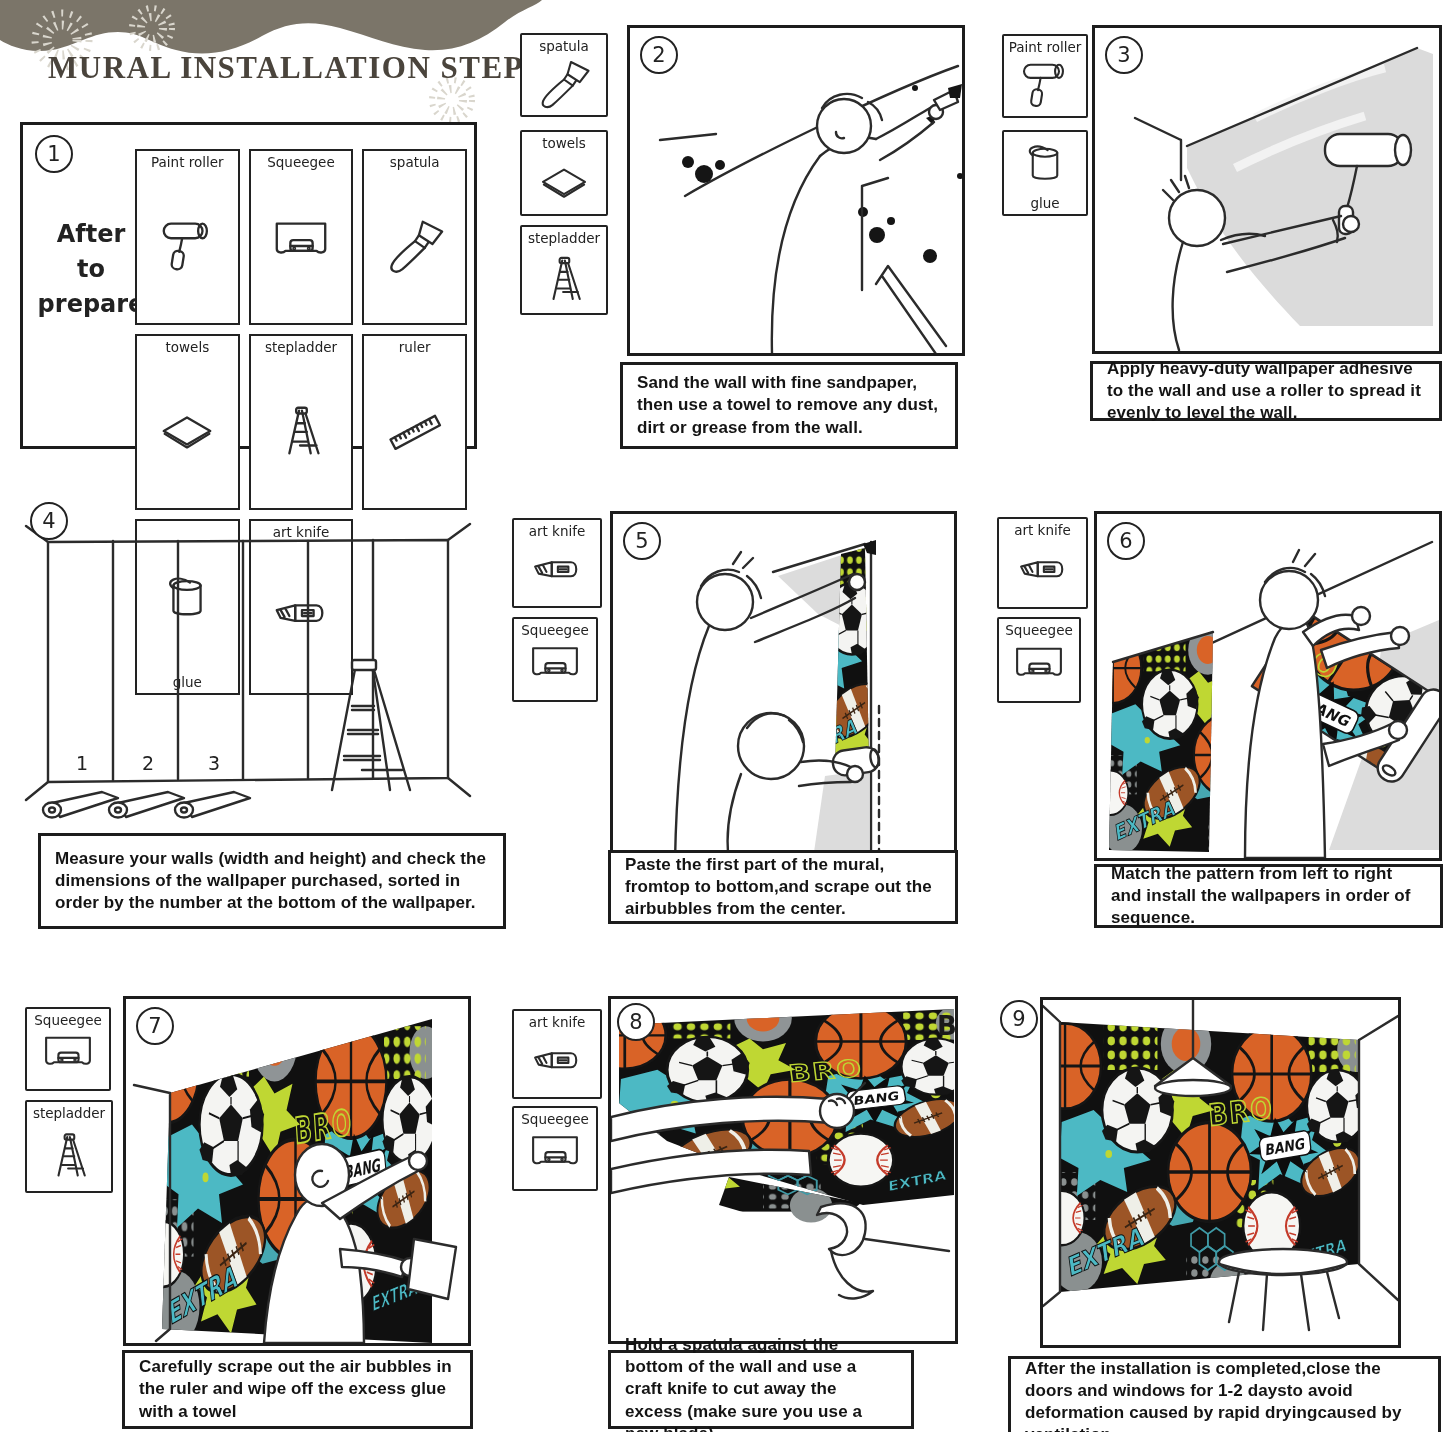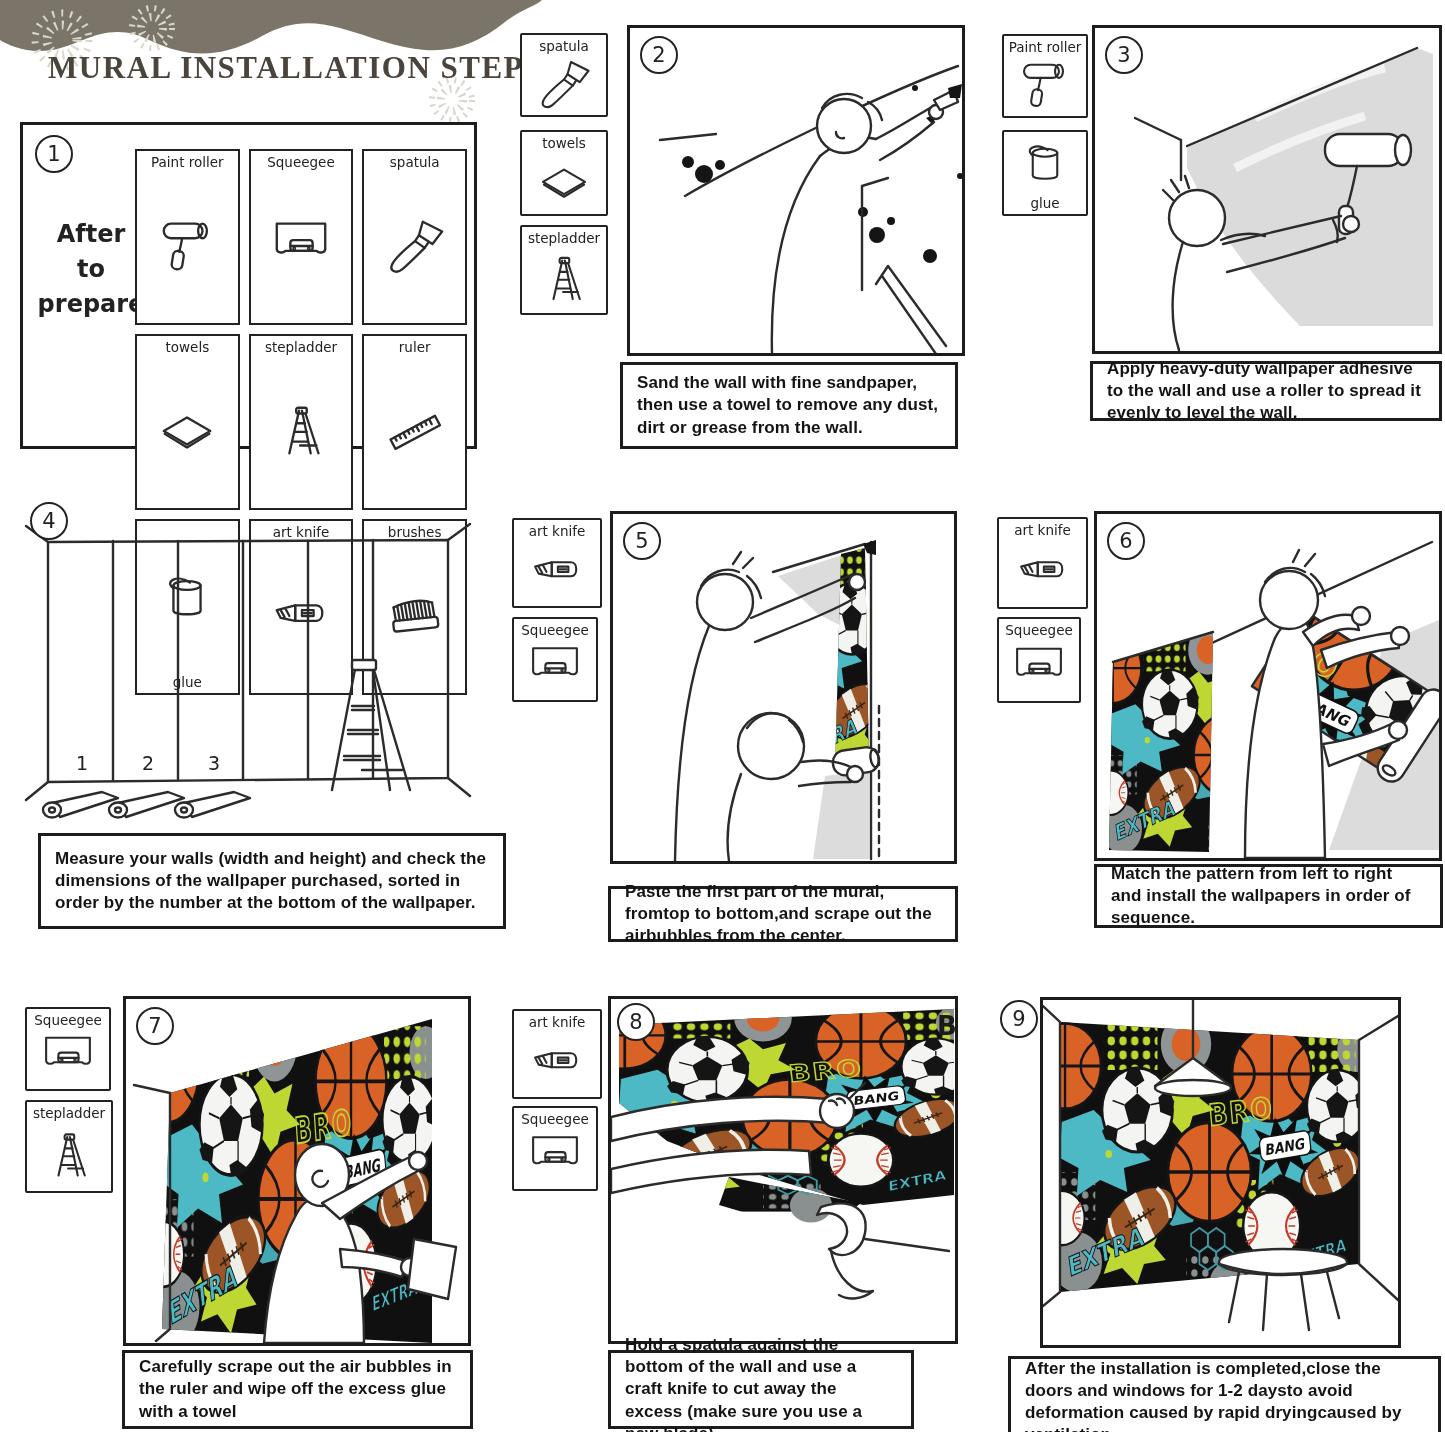--- a/index.html
+++ b/index.html
@@ -277,26 +277,20 @@
         <svg>
           <use href="#ic-glue"></use>
         </svg>
       </div>
     <div class="tcard">
         <span class="tlabel">art knife</span>
         <svg>
           <use href="#ic-art-knife"></use>
         </svg>
       </div>
-    <div class="tcard">
-        <span class="tlabel">brushes</span>
-        <svg>
-          <use href="#ic-brushes"></use>
-        </svg>
-      </div>
   </div>
 </div>
 
 <div class="tbox" style="left:520px;top:33px;width:88px;height:84px">
     <span class="tlabel">spatula</span>
     <svg>
       <use href="#ic-spatula"></use>
     </svg>
   </div>
 <div class="tbox" style="left:520px;top:130px;width:88px;height:86px">
@@ -463,21 +457,21 @@
     </g>
     <g>
       <circle class="skf" cx="158" cy="232" r="33"></circle>
       <path class="sk" d="M134,214 C144,200 158,196 172,202 M176,206 C184,212 188,220 190,228"></path>
       <path class="sk" d="M128,260 C116,292 112,320 116,347"></path>
       <path class="sk" d="M188,248 C212,244 228,248 240,254 M186,272 C210,268 226,268 238,268"></path>
       <circle class="skf" cx="242" cy="260" r="8"></circle>
     </g>
   </svg>
 </div>
-<div class="caption" style="left:608px;top:886px;width:350px;height:56px">
+<div class="caption" style="left:608px;top:850px;width:350px;height:74px">
     <span>Paste the first part of the mural, fromtop to bottom,and scrape out the airbubbles from the center.</span>
   </div>
 
 <div class="tbox" style="left:997px;top:517px;width:91px;height:92px">
     <span class="tlabel">art knife</span>
     <svg>
       <use href="#ic-art-knife"></use>
     </svg>
   </div>
 <div class="tbox" style="left:997px;top:617px;width:84px;height:86px">

